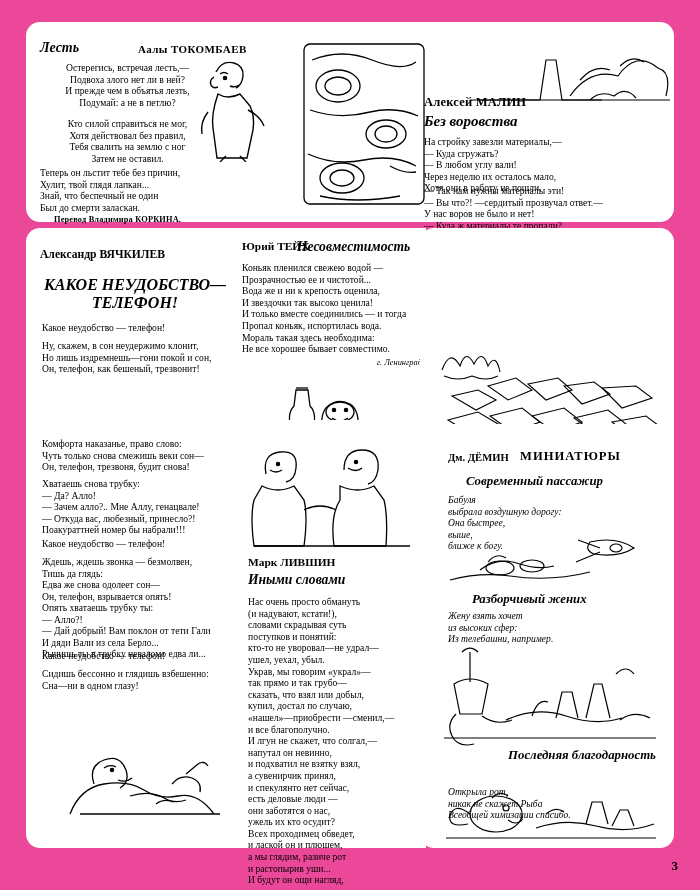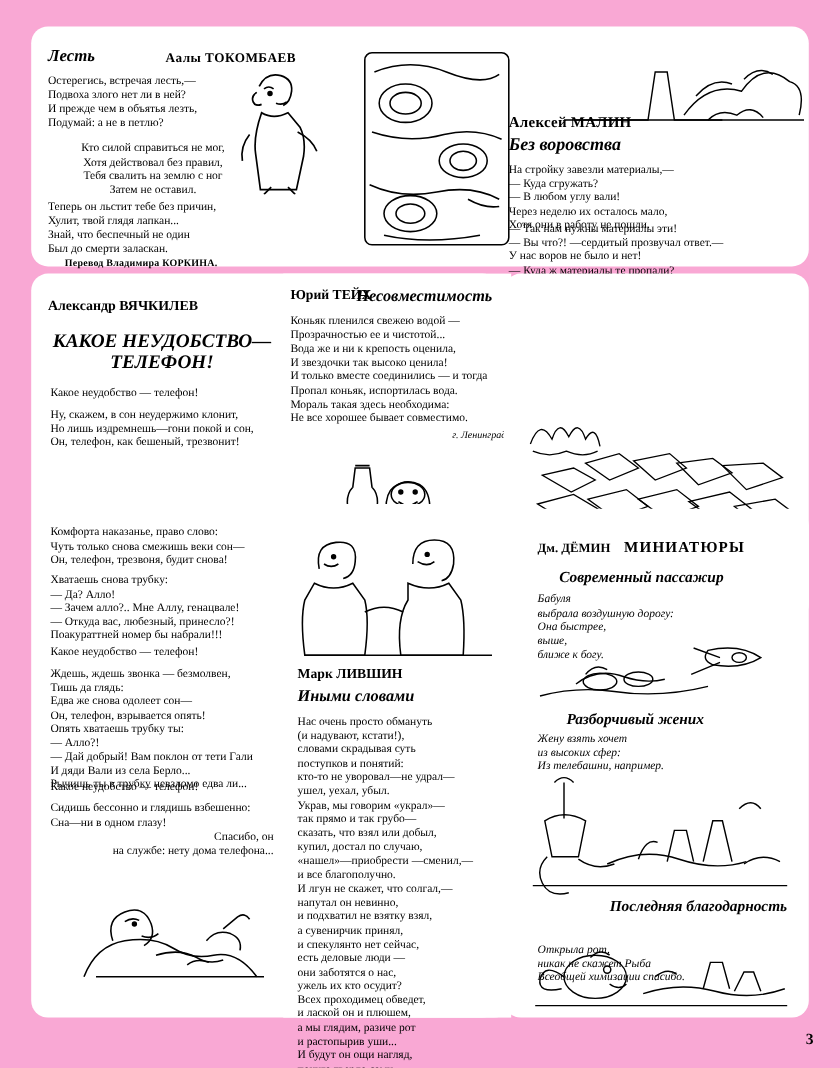--- a/index.html
+++ b/index.html
@@ -7,21 +7,21 @@
     width:700px;height:890px;
     background:#f2ef7e;
     font-family:"Liberation Serif", serif;
     color:#000;
     position:relative;
     overflow:hidden;
   }
   .page{
     position:absolute;
     left:0;top:0;width:700px;height:890px;
-    background:#f9a8d4;
+    background:#ec4899;
   }
   
   .panel{
     position:absolute;
     background:#ffffff;
   }
   .p1{left:26px;top:22px;width:648px;height:200px;border-radius:14px;}
   .p2{left:26px;top:228px;width:390px;height:620px;border-radius:14px;}
   .p3{left:236px;top:228px;width:190px;height:620px;background:#fff;}
   .p4{left:420px;top:228px;width:254px;height:290px;border-radius:14px;}
@@ -59,21 +59,21 @@
 <div class="page">
 
   <div class="panel p1"></div>
 
   <div class="col" style="left:40px;top:40px;width:190px;">
     <div class="h-lest">Лесть</div>
   </div>
   <div class="col" style="left:138px;top:43px;width:160px;">
     <div class="h-tokomb">Аалы ТОКОМБАЕВ</div>
   </div>
-  <div class="col verse" style="left:40px;top:62px;width:175px;">Остерегись, встречая лесть,—
+  <div class="col verse" style="left:40px;top:62px;width:175px;text-align:center;">Остерегись, встречая лесть,—
 Подвоха злого нет ли в ней?
 И прежде чем в объятья лезть,
 Подумай: а не в петлю?</div>
   <div class="col verse" style="left:40px;top:118px;width:175px;text-align:center;">Кто силой справиться не мог,
 Хотя действовал без правил,
 Тебя свалить на землю с ног
 Затем не оставил.</div>
   <div class="col verse" style="left:40px;top:167px;width:185px;">Теперь он льстит тебе без причин,
 Хулит, твой глядя лапкан...
 Знай, что беспечный не один
@@ -164,22 +164,20 @@
 Едва же снова одолеет сон—
 Он, телефон, взрывается опять!</div>
   <div class="col verse" style="left:42px;top:602px;width:186px;">Опять хватаешь трубку ты:
 — Алло?!
 — Дай добрый! Вам поклон от тети Гали
 И дяди Вали из села Берло...
 Рычишь ты в трубку невзломо едва ли...</div>
   <div class="col verse" style="left:42px;top:650px;width:186px;">Какое неудобство — телефон!</div>
   <div class="col verse" style="left:42px;top:668px;width:186px;">Сидишь бессонно и глядишь взбешенно:
 Сна—ни в одном глазу!</div>
-  <div class="col verse" style="left:42px;top:692px;width:186px;text-align:right;">Спасибо, он
-на службе: нету дома телефона...</div>
 
   <svg class="art" style="left:60px;top:718px;" width="170" height="108" viewBox="0 0 170 108">
     <g fill="none" stroke="#000" stroke-width="1.3">
       <path d="M10 96 q10-26 34-30 q24-4 40 6 q16 10 34 6 q20-4 36 18"></path>
       <path d="M34 66 q-6-18 10-24 q16-6 22 10 q4 12-6 18"></path>
       <circle cx="52" cy="52" r="1.6" fill="#000"></circle>
       <path d="M44 50 q6-4 12-1"></path>
       <path d="M58 62 q8 3 14-2"></path>
       <path d="M70 78 q20-6 34 2 q10 6 22 2"></path>
       <path d="M112 66 q8-10 20-6 q10 4 8 14"></path>

